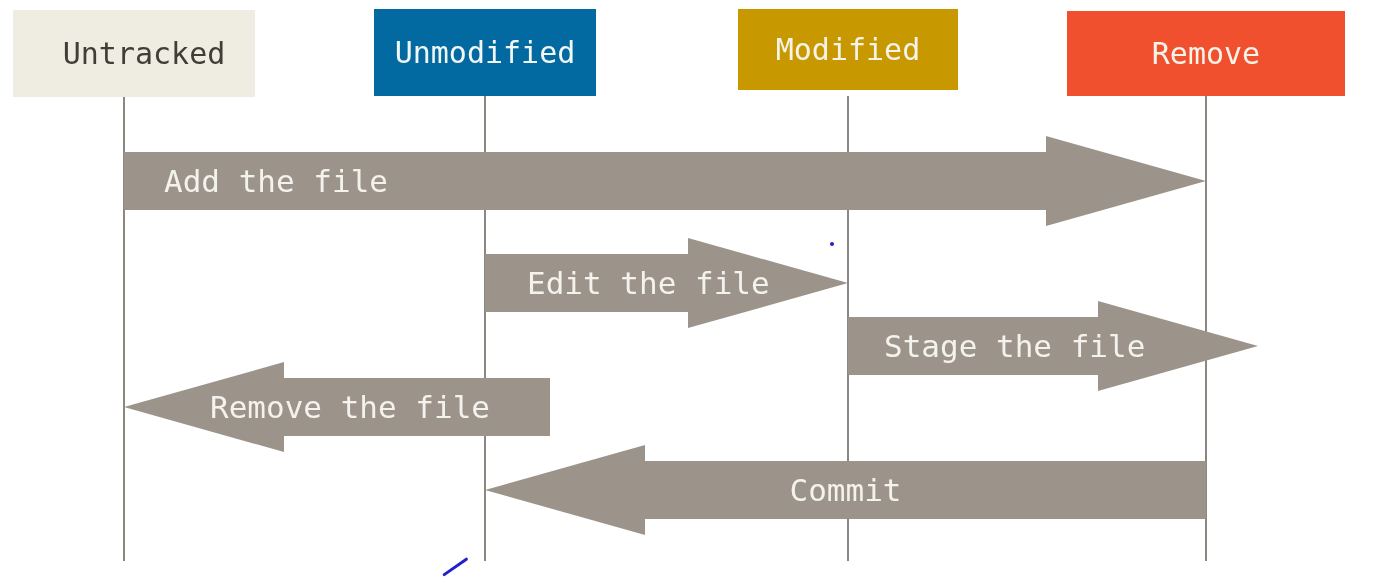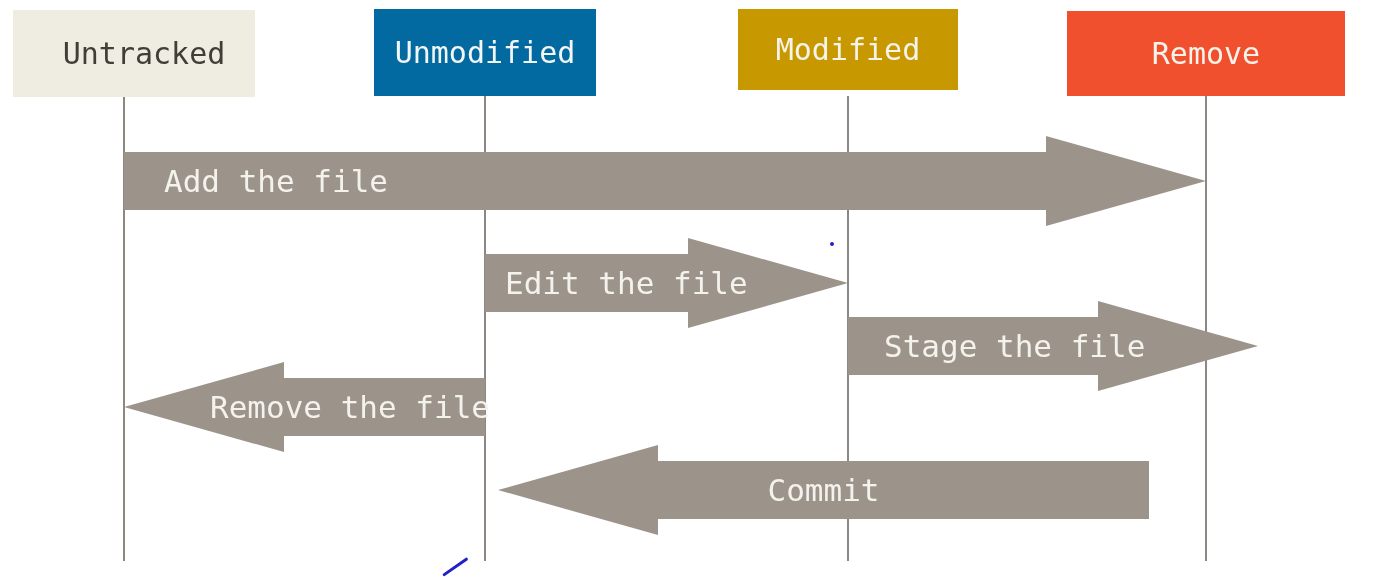--- a/index.html
+++ b/index.html
@@ -31,26 +31,26 @@
     border-top:45px solid transparent;border-bottom:45px solid transparent;}
   .arrow.right .head{right:0;border-left:160px solid #9C948B;}
   .arrow.left  .head{left:0;border-right:160px solid #9C948B;}
   .arrow .lbl{
     position:absolute;top:50%;transform:translateY(-50%);
     color:#F4F2EC;font-size:31px;white-space:nowrap;
   }
   #arrow-add   {left:124px;top:136px;width:1082px;}
   #arrow-add .lbl{left:40px;}
   #arrow-edit  {left:485px;top:238px;width:363px;}
-  #arrow-edit .lbl{left:20px;text-align:center;}
+  #arrow-edit .lbl{left:42px;text-align:center;}
   #arrow-stage {left:848px;top:301px;width:410px;}
   #arrow-stage .lbl{left:36px;}
-  #arrow-remove{left:124px;top:362px;width:361px;}
+  #arrow-remove{left:124px;top:362px;width:426px;}
   #arrow-remove .lbl{left:86px;}
-  #arrow-commit{left:485px;top:445px;width:651px;margin-left:13px;}
+  #arrow-commit{left:485px;top:445px;width:721px;}
   #arrow-commit .lbl{left:0;right:0;text-align:center;}
   
   #blue-dot{position:absolute;left:830px;top:242px;width:4px;height:4px;
     background:#2020CC;border-radius:50%;}
   #blue-stroke{position:absolute;left:443px;top:574px;width:30px;height:3px;
     background:#2020CC;transform:rotate(-35deg);transform-origin:0 50%;border-radius:2px;}
 </style>
 </head>
 <body>
 

